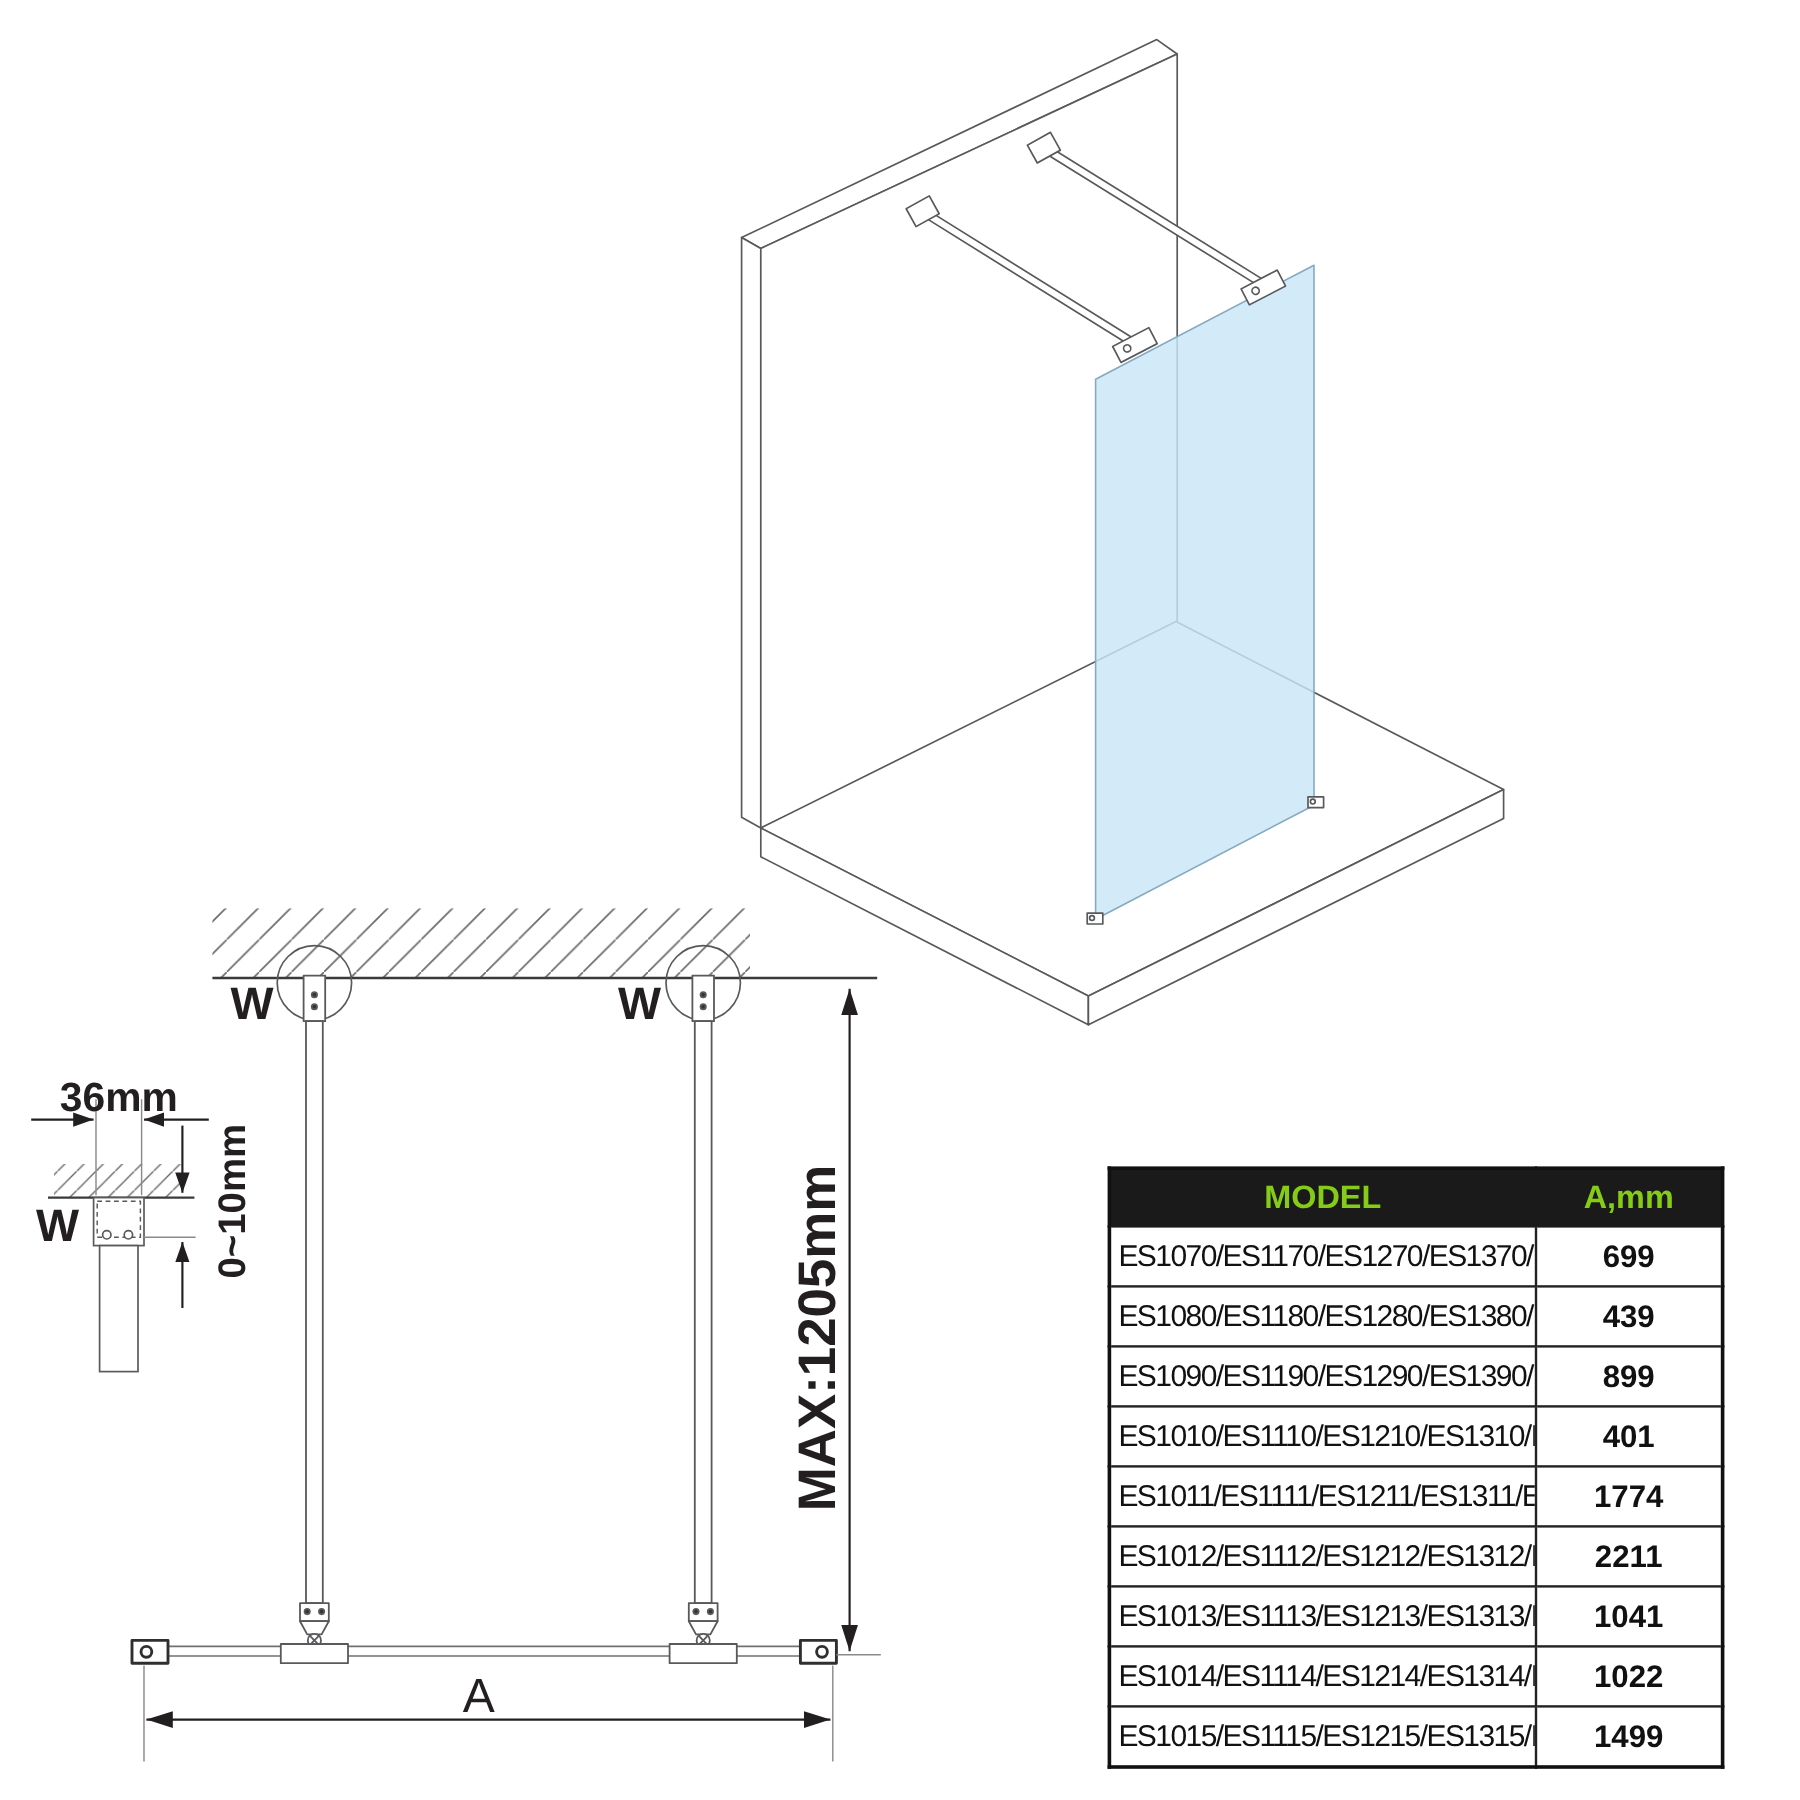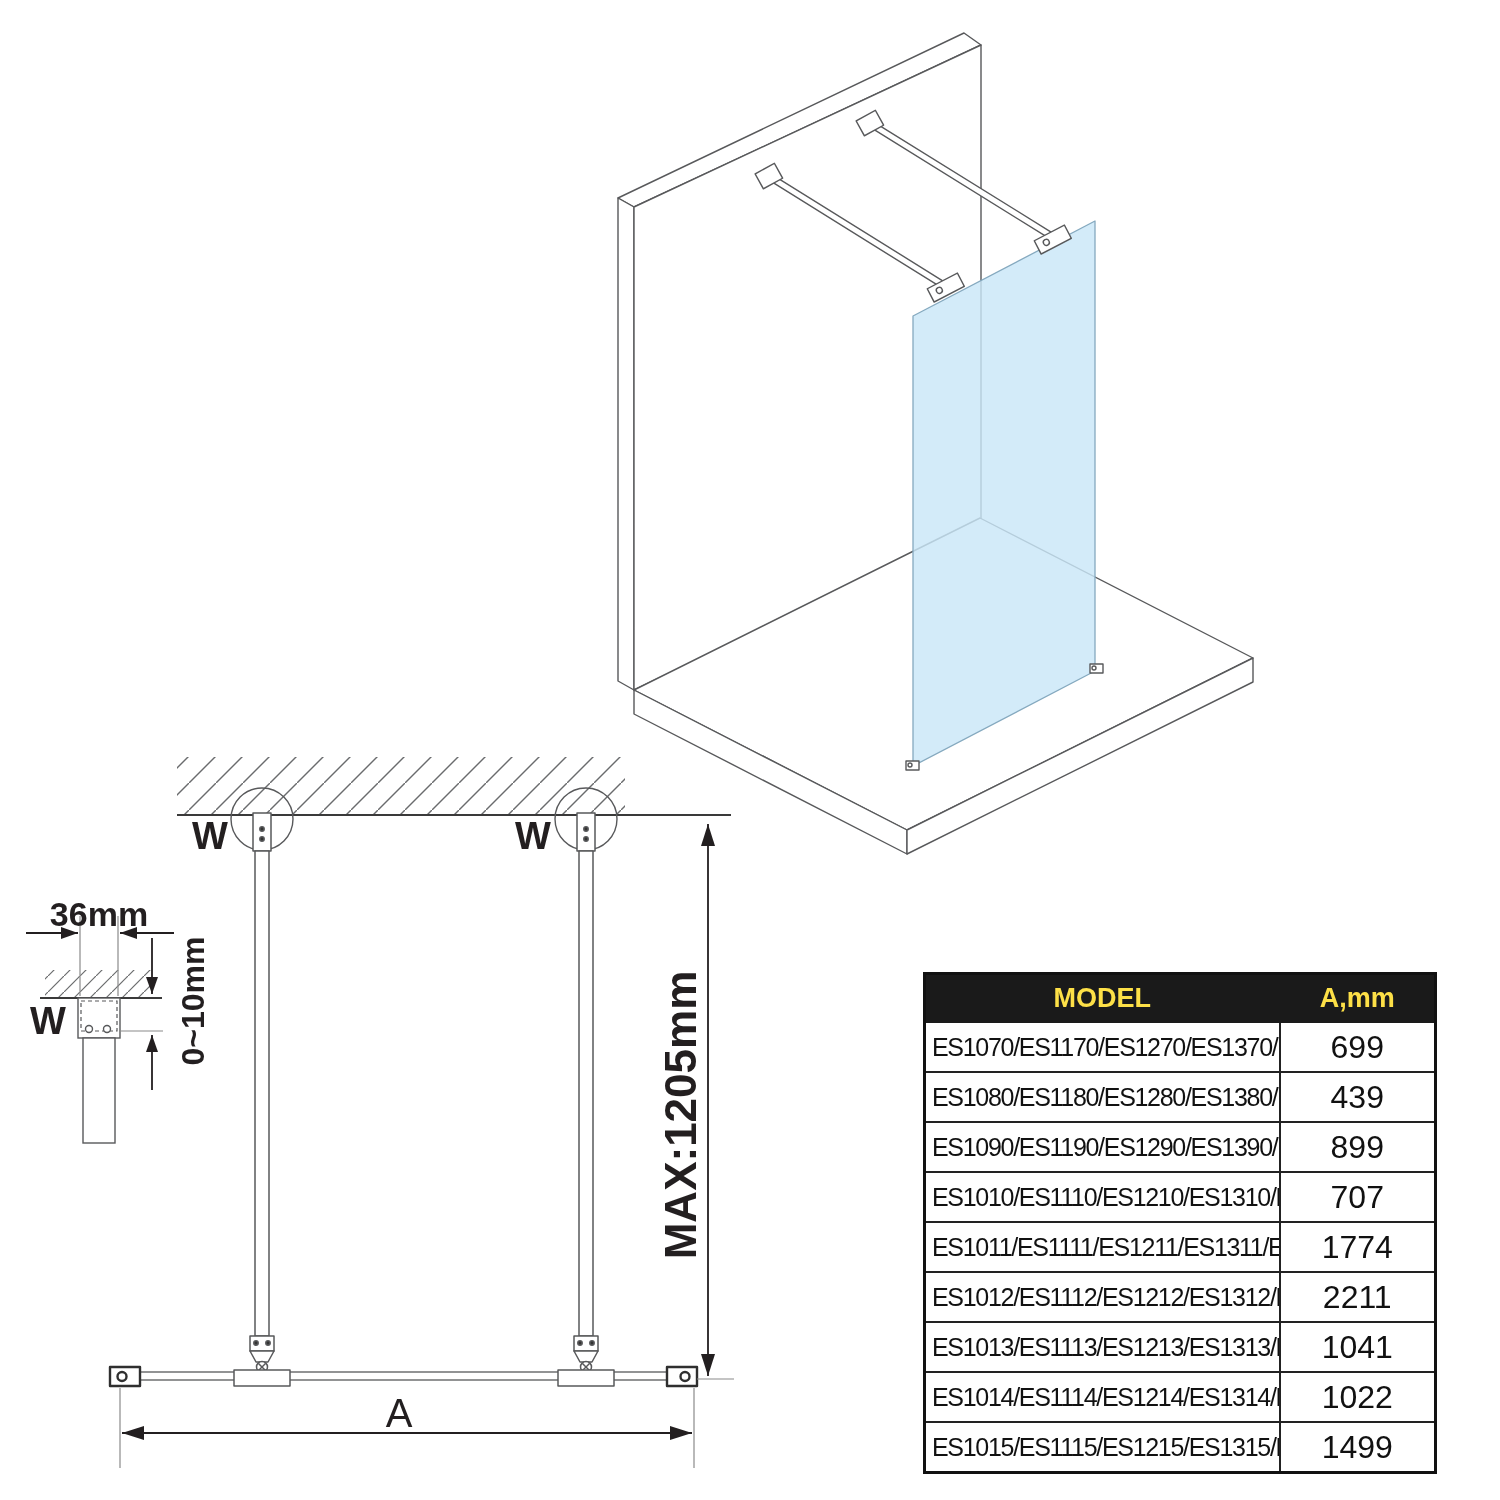--- a/index.html
+++ b/index.html
@@ -4,26 +4,26 @@
 <style>
   html,body{margin:0;padding:0;background:#fff;}
   .canvas{position:relative;width:1500px;height:1500px;background:#fff;overflow:hidden;
           font-family:"Liberation Sans",sans-serif;}
   svg text{font-family:"Liberation Sans",sans-serif;fill:#231f20;}
   .dimlabel{font-weight:bold;}
   
   .spec-table{position:absolute;left:923px;top:972px;width:511px;}
   .spec-table table{width:100%;border-collapse:collapse;table-layout:fixed;
                     border:3px solid #111;}
-  .spec-table th{background:#1a1a1a;color:#fde047;font-size:27px;font-weight:bold;
+  .spec-table th{background:#1a1a1a;color:#84cc16;font-size:27px;font-weight:bold;
                  height:44px;text-align:center;border:2px solid #1a1a1a;}
   .spec-table td{border:2px solid #222;height:46px;font-size:25px;color:#111;
                  white-space:nowrap;overflow:hidden;}
   .spec-table td.model{padding-left:6px;letter-spacing:-1.3px;text-align:left;}
-  .spec-table td.amm{text-align:center;font-size:32px;letter-spacing:0;}
+  .spec-table td.amm{text-align:center;font-size:26px;letter-spacing:0;font-weight:bold;}
   .spec-table col.c1{width:355px;} .spec-table col.c2{width:156px;}
 </style>
 </head>
 <body>
 
 <div class="canvas">
 
 <svg width="1500" height="1500" viewBox="0 0 1500 1500">
   <defs>
     <pattern id="hatchBig" patternUnits="userSpaceOnUse" width="27" height="27">
@@ -198,21 +198,21 @@
       <tr>
         <td class="model">ES1080/ES1180/ES1280/ES1380/ES1580</td>
         <td class="amm">439</td>
       </tr>
       <tr>
         <td class="model">ES1090/ES1190/ES1290/ES1390/ES1590</td>
         <td class="amm">899</td>
       </tr>
       <tr>
         <td class="model">ES1010/ES1110/ES1210/ES1310/ES1510</td>
-        <td class="amm">707</td>
+        <td class="amm">401</td>
       </tr>
       <tr>
         <td class="model">ES1011/ES1111/ES1211/ES1311/ES1511</td>
         <td class="amm">1774</td>
       </tr>
       <tr>
         <td class="model">ES1012/ES1112/ES1212/ES1312/ES1512</td>
         <td class="amm">2211</td>
       </tr>
       <tr>

